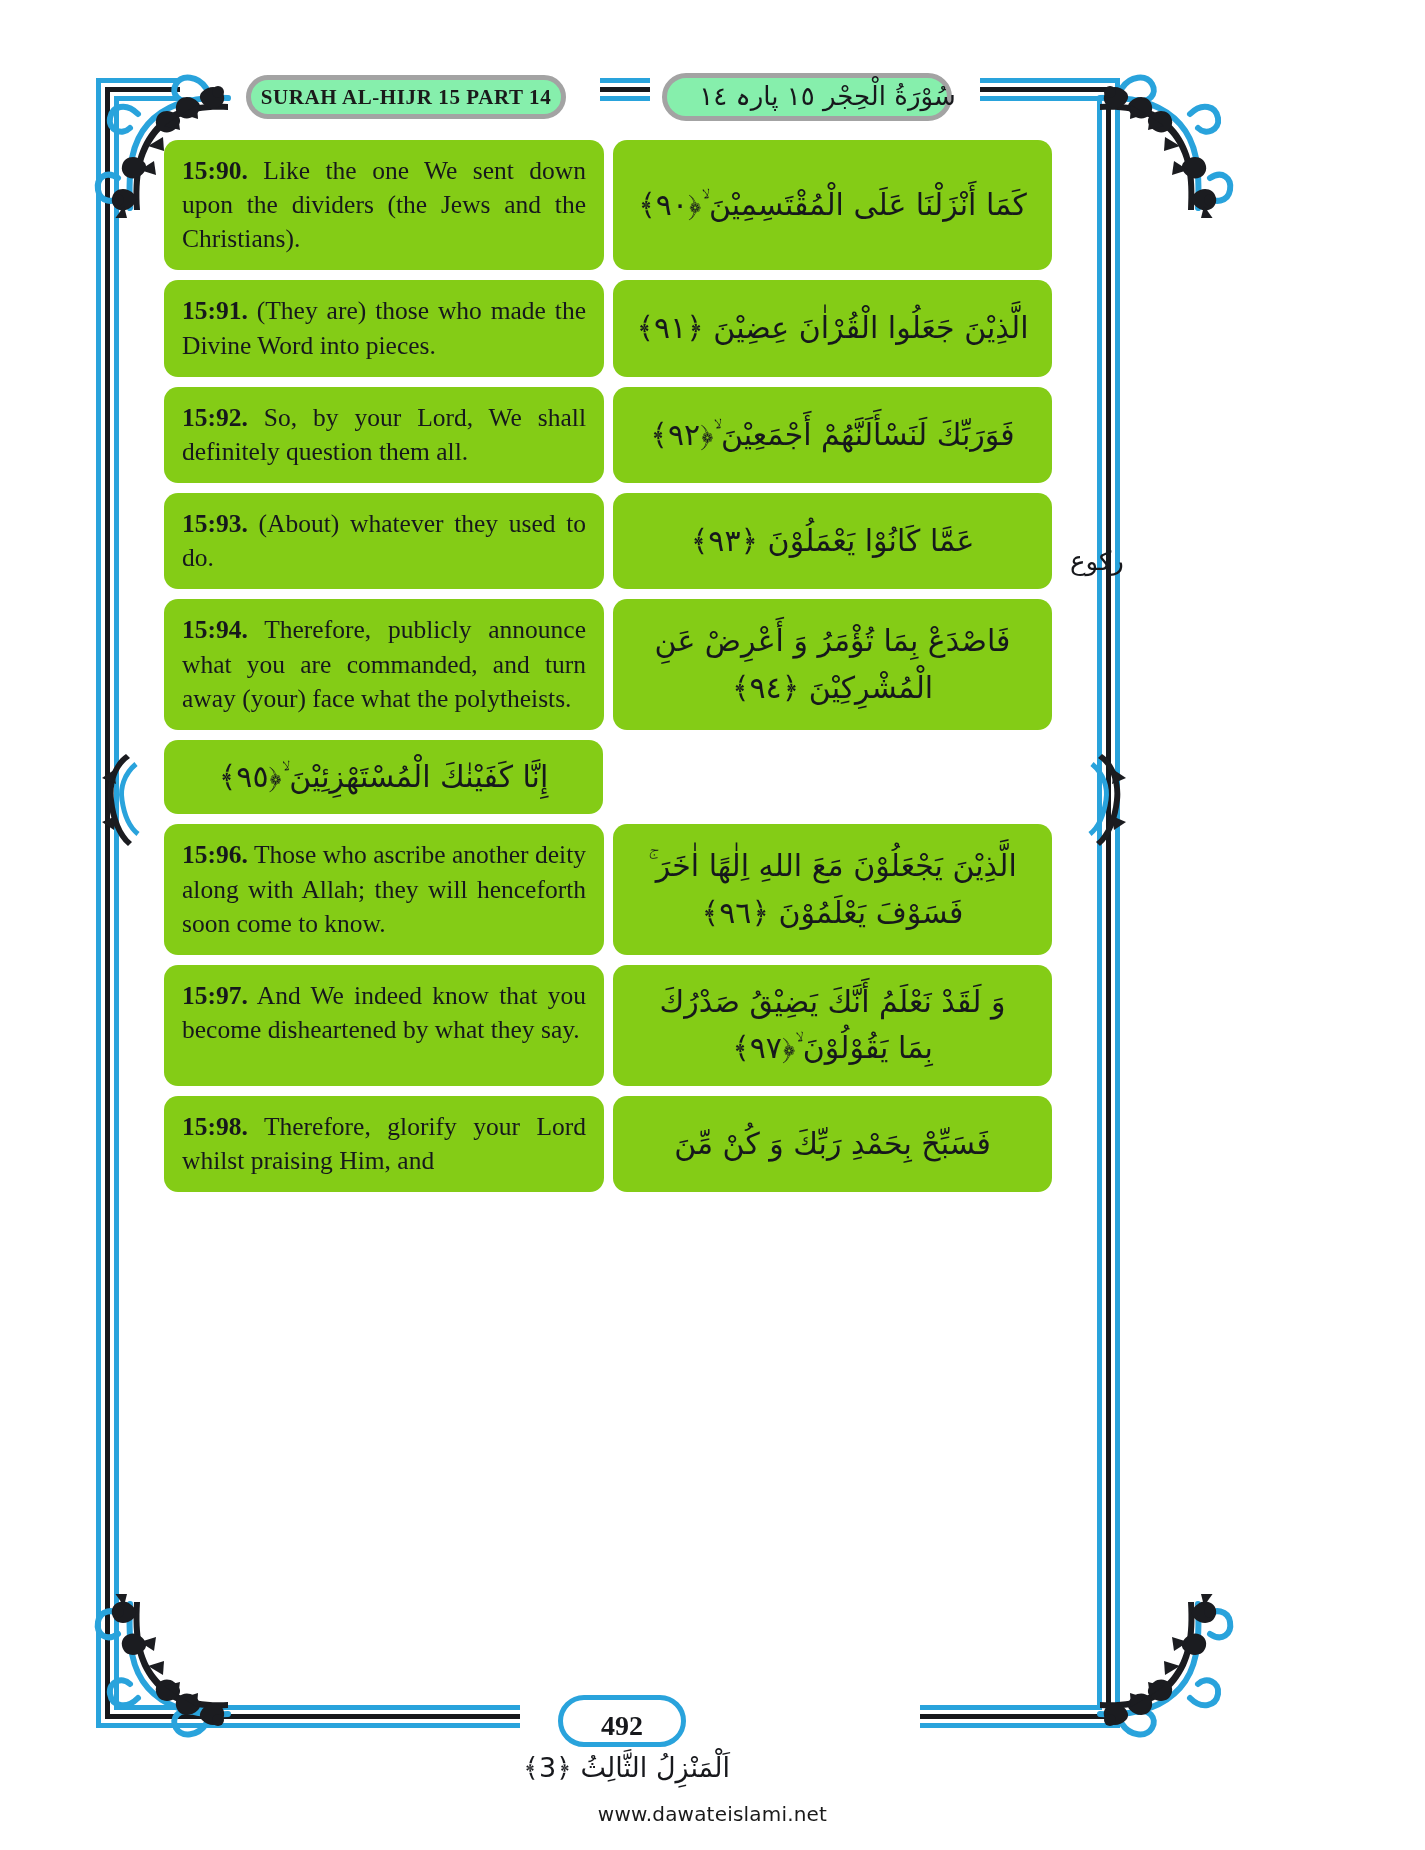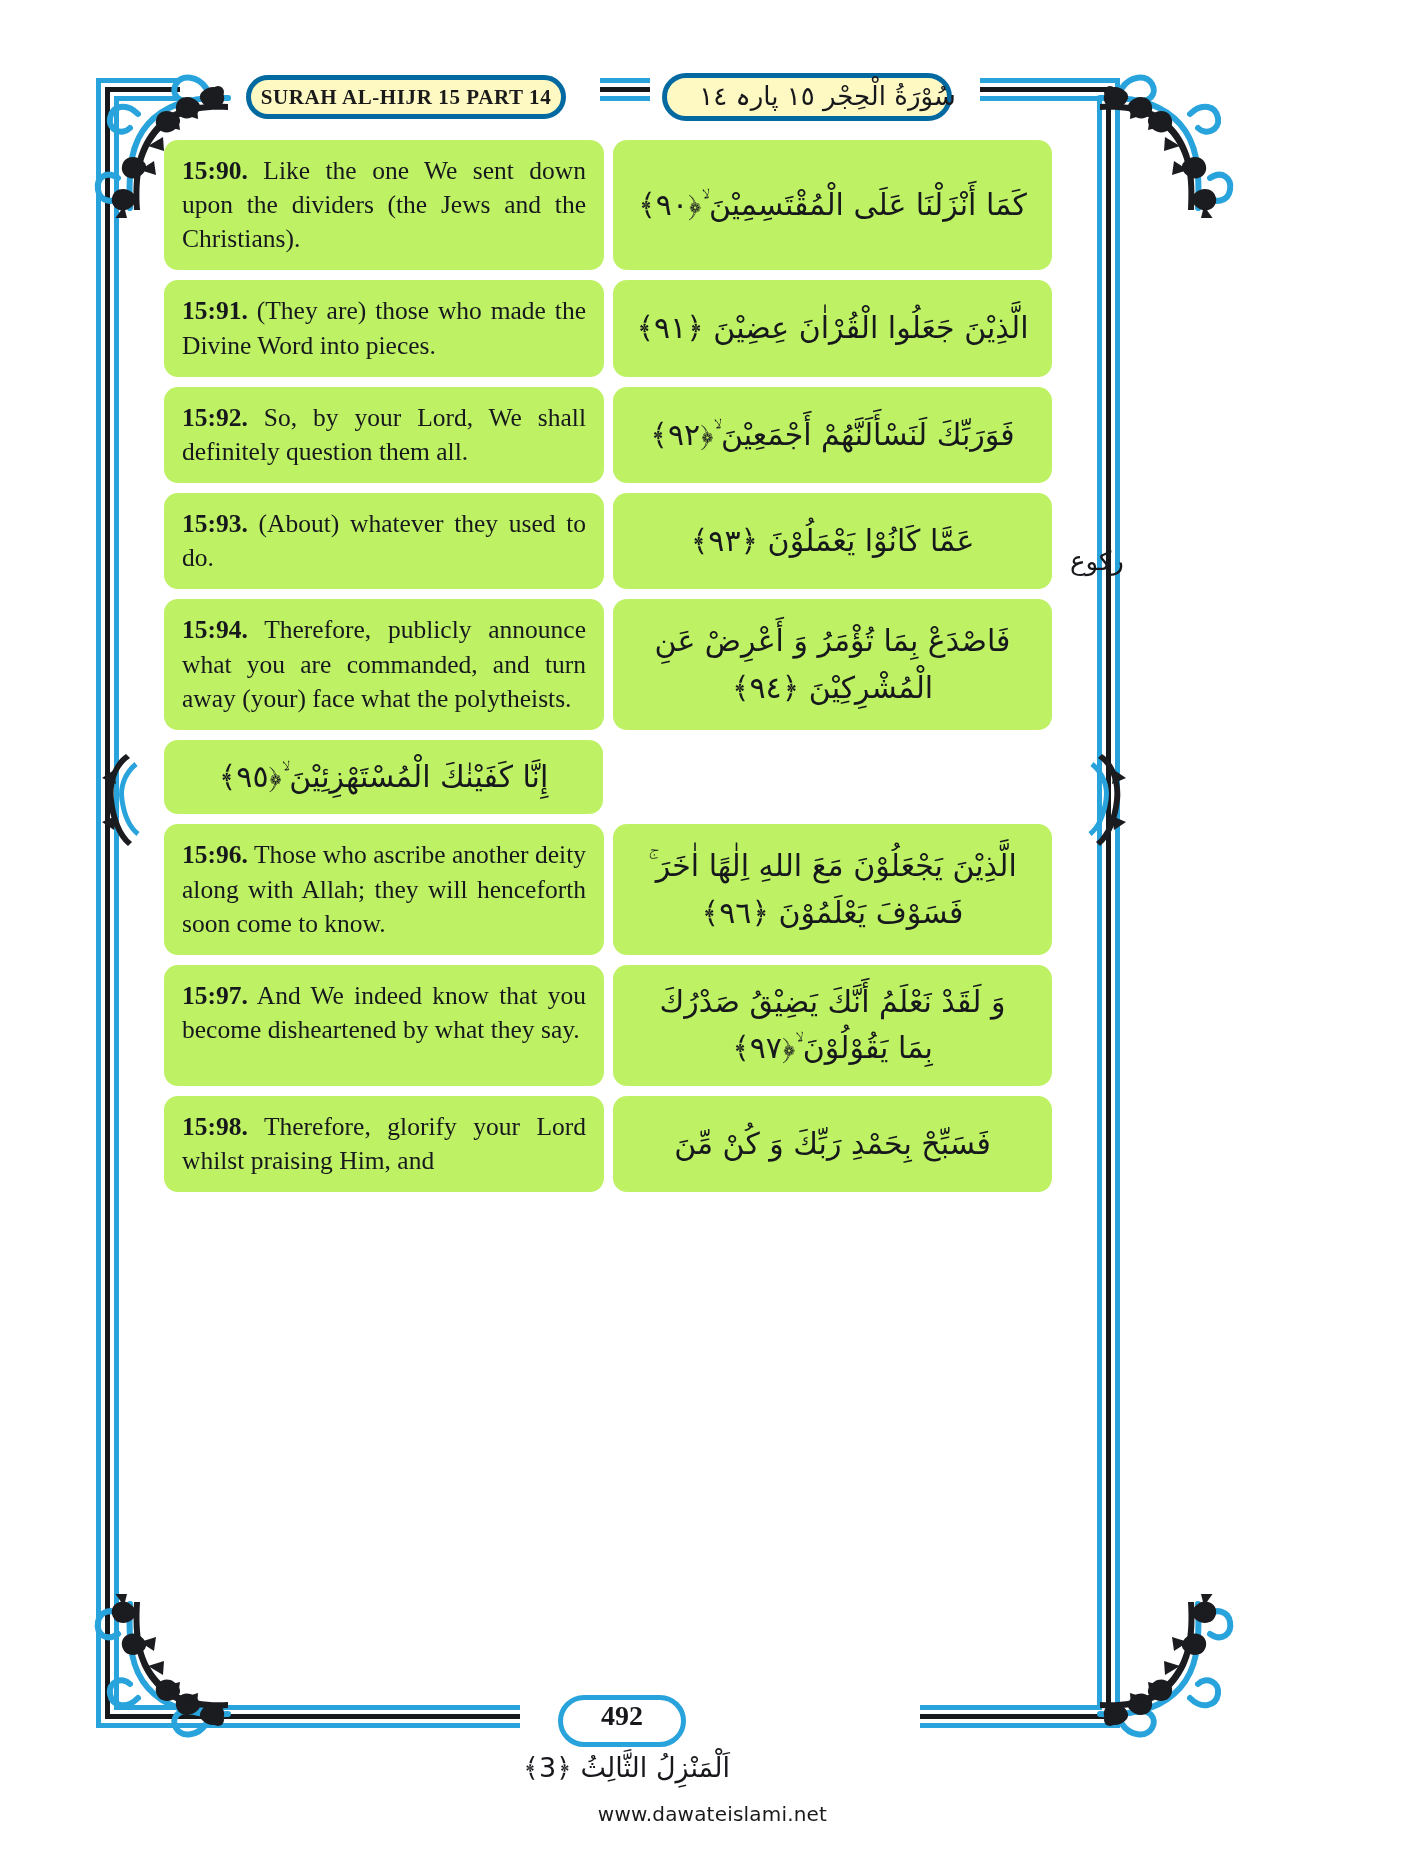--- a/index.html
+++ b/index.html
@@ -71,22 +71,22 @@
   .side-orn {
     position: absolute;
     width: 64px;
     height: 120px;
   }
   .side-orn svg { width: 100%; height: 100%; display: block; }
 
   
   .header-pill {
     position: absolute;
-    background: #fef9c3;
-    border: 5px solid #0369a1;
+    background: #86efac;
+    border: 5px solid #a3a3a3;
     border-radius: 40px;
     display: flex;
     align-items: center;
     justify-content: center;
     z-index: 6;
   }
   .pill-left {
     left: 246px;
     top: 75px;
     width: 320px;
@@ -121,21 +121,21 @@
   .footer-pill {
     position: absolute;
     left: 558px;
     top: 1695px;
     width: 128px;
     height: 52px;
     background: #ffffff;
     border: 5px solid #29a3dc;
     border-radius: 30px;
     display: flex;
-    align-items: flex-start;
+    align-items: flex-end;
     justify-content: center;
     z-index: 6;
   }
   .footer-pill .label {
     font-family: "Liberation Serif", serif;
     font-weight: bold;
     font-size: 28px;
     color: #17181c;
   }
   .manzil {
@@ -172,21 +172,21 @@
     flex-direction: column;
   }
 
   .verse-row {
     display: flex;
     gap: 9px;
     margin-bottom: 10px;
   }
 
   .panel {
-    background: #bef264;
+    background: #84cc16;
     border-radius: 14px;
     padding: 14px 18px 14px 18px;
   }
 
   .panel-en {
     width: 440px;
     text-align: justify;
     text-align-last: left;
     font-family: "Liberation Serif", serif;
     font-size: 25.5px;

